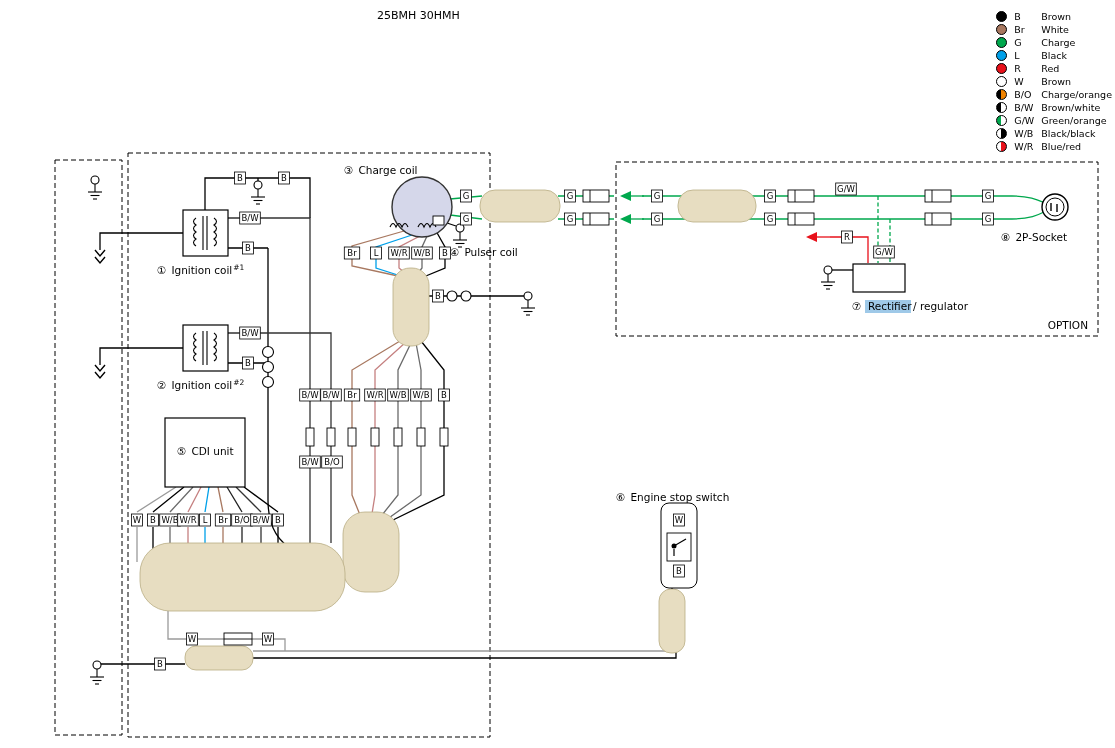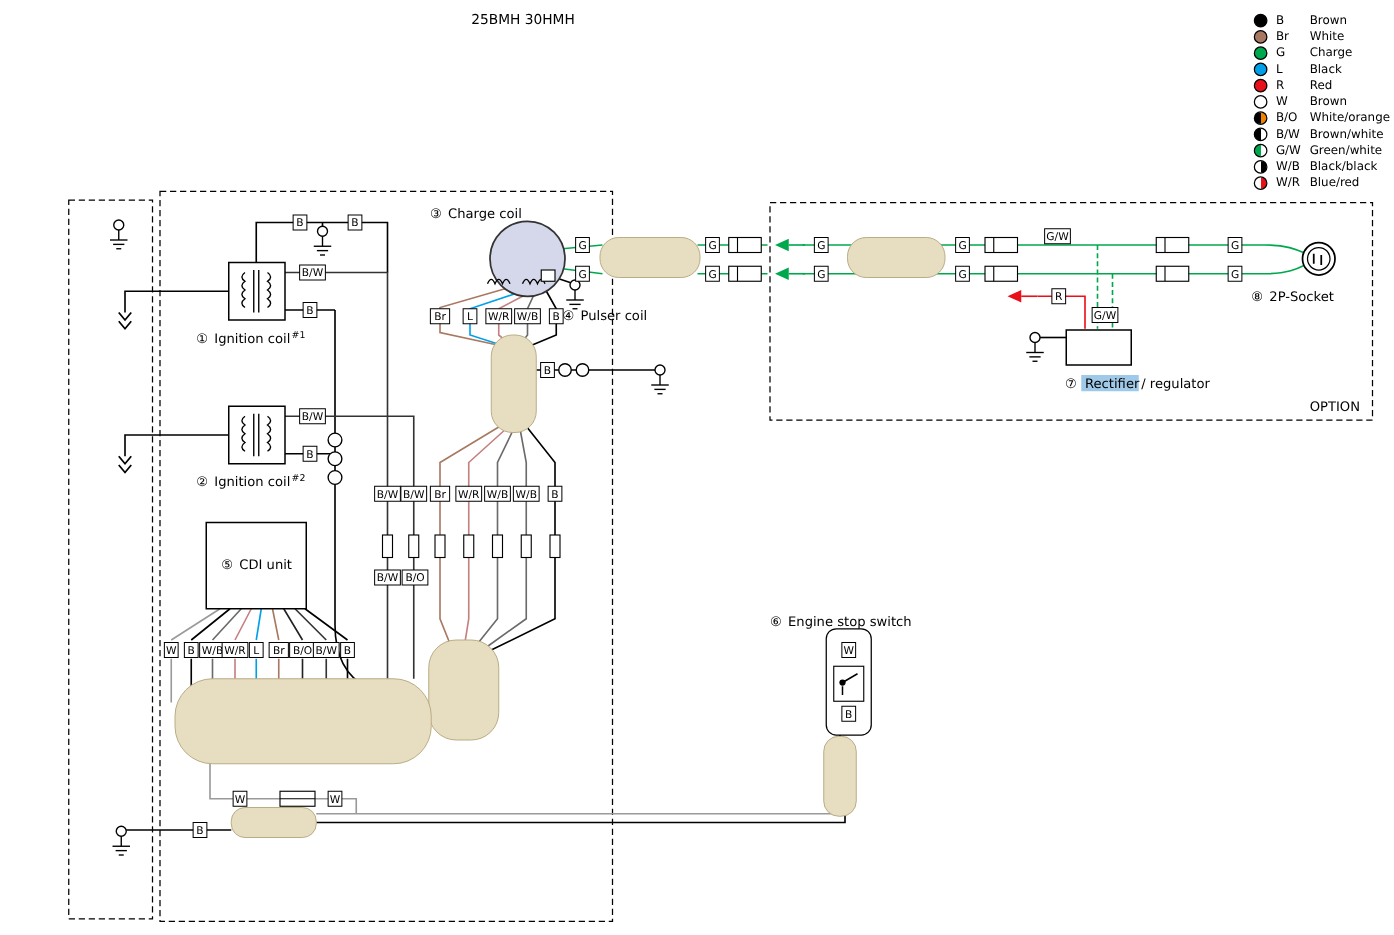--- a/index.html
+++ b/index.html
@@ -64,31 +64,31 @@
         <span class="lname">Red</span>
       </div>
     <div class="lrow">
         <span class="ldot" style="background: rgb(255, 255, 255);"></span>
         <span class="lcode">W</span>
         <span class="lname">Brown</span>
       </div>
     <div class="lrow">
         <span class="ldot" style="background: linear-gradient(90deg, rgb(0, 0, 0) 0px, rgb(0, 0, 0) 50%, rgb(240, 131, 0) 50%, rgb(240, 131, 0) 100%);"></span>
         <span class="lcode">B/O</span>
-        <span class="lname">White/orange</span>
+        <span class="lname">Charge/orange</span>
       </div>
     <div class="lrow">
         <span class="ldot" style="background: linear-gradient(90deg, rgb(0, 0, 0) 0px, rgb(0, 0, 0) 50%, rgb(255, 255, 255) 50%, rgb(255, 255, 255) 100%);"></span>
         <span class="lcode">B/W</span>
         <span class="lname">Brown/white</span>
       </div>
     <div class="lrow">
         <span class="ldot" style="background: linear-gradient(90deg, rgb(0, 168, 77) 0px, rgb(0, 168, 77) 50%, rgb(255, 255, 255) 50%, rgb(255, 255, 255) 100%);"></span>
         <span class="lcode">G/W</span>
-        <span class="lname">Green/white</span>
+        <span class="lname">Green/orange</span>
       </div>
     <div class="lrow">
         <span class="ldot" style="background: linear-gradient(90deg, rgb(255, 255, 255) 0px, rgb(255, 255, 255) 50%, rgb(0, 0, 0) 50%, rgb(0, 0, 0) 100%);"></span>
         <span class="lcode">W/B</span>
         <span class="lname">Black/black</span>
       </div>
     <div class="lrow">
         <span class="ldot" style="background: linear-gradient(90deg, rgb(255, 255, 255) 0px, rgb(255, 255, 255) 50%, rgb(232, 16, 26) 50%, rgb(232, 16, 26) 100%);"></span>
         <span class="lcode">W/R</span>
         <span class="lname">Blue/red</span>

